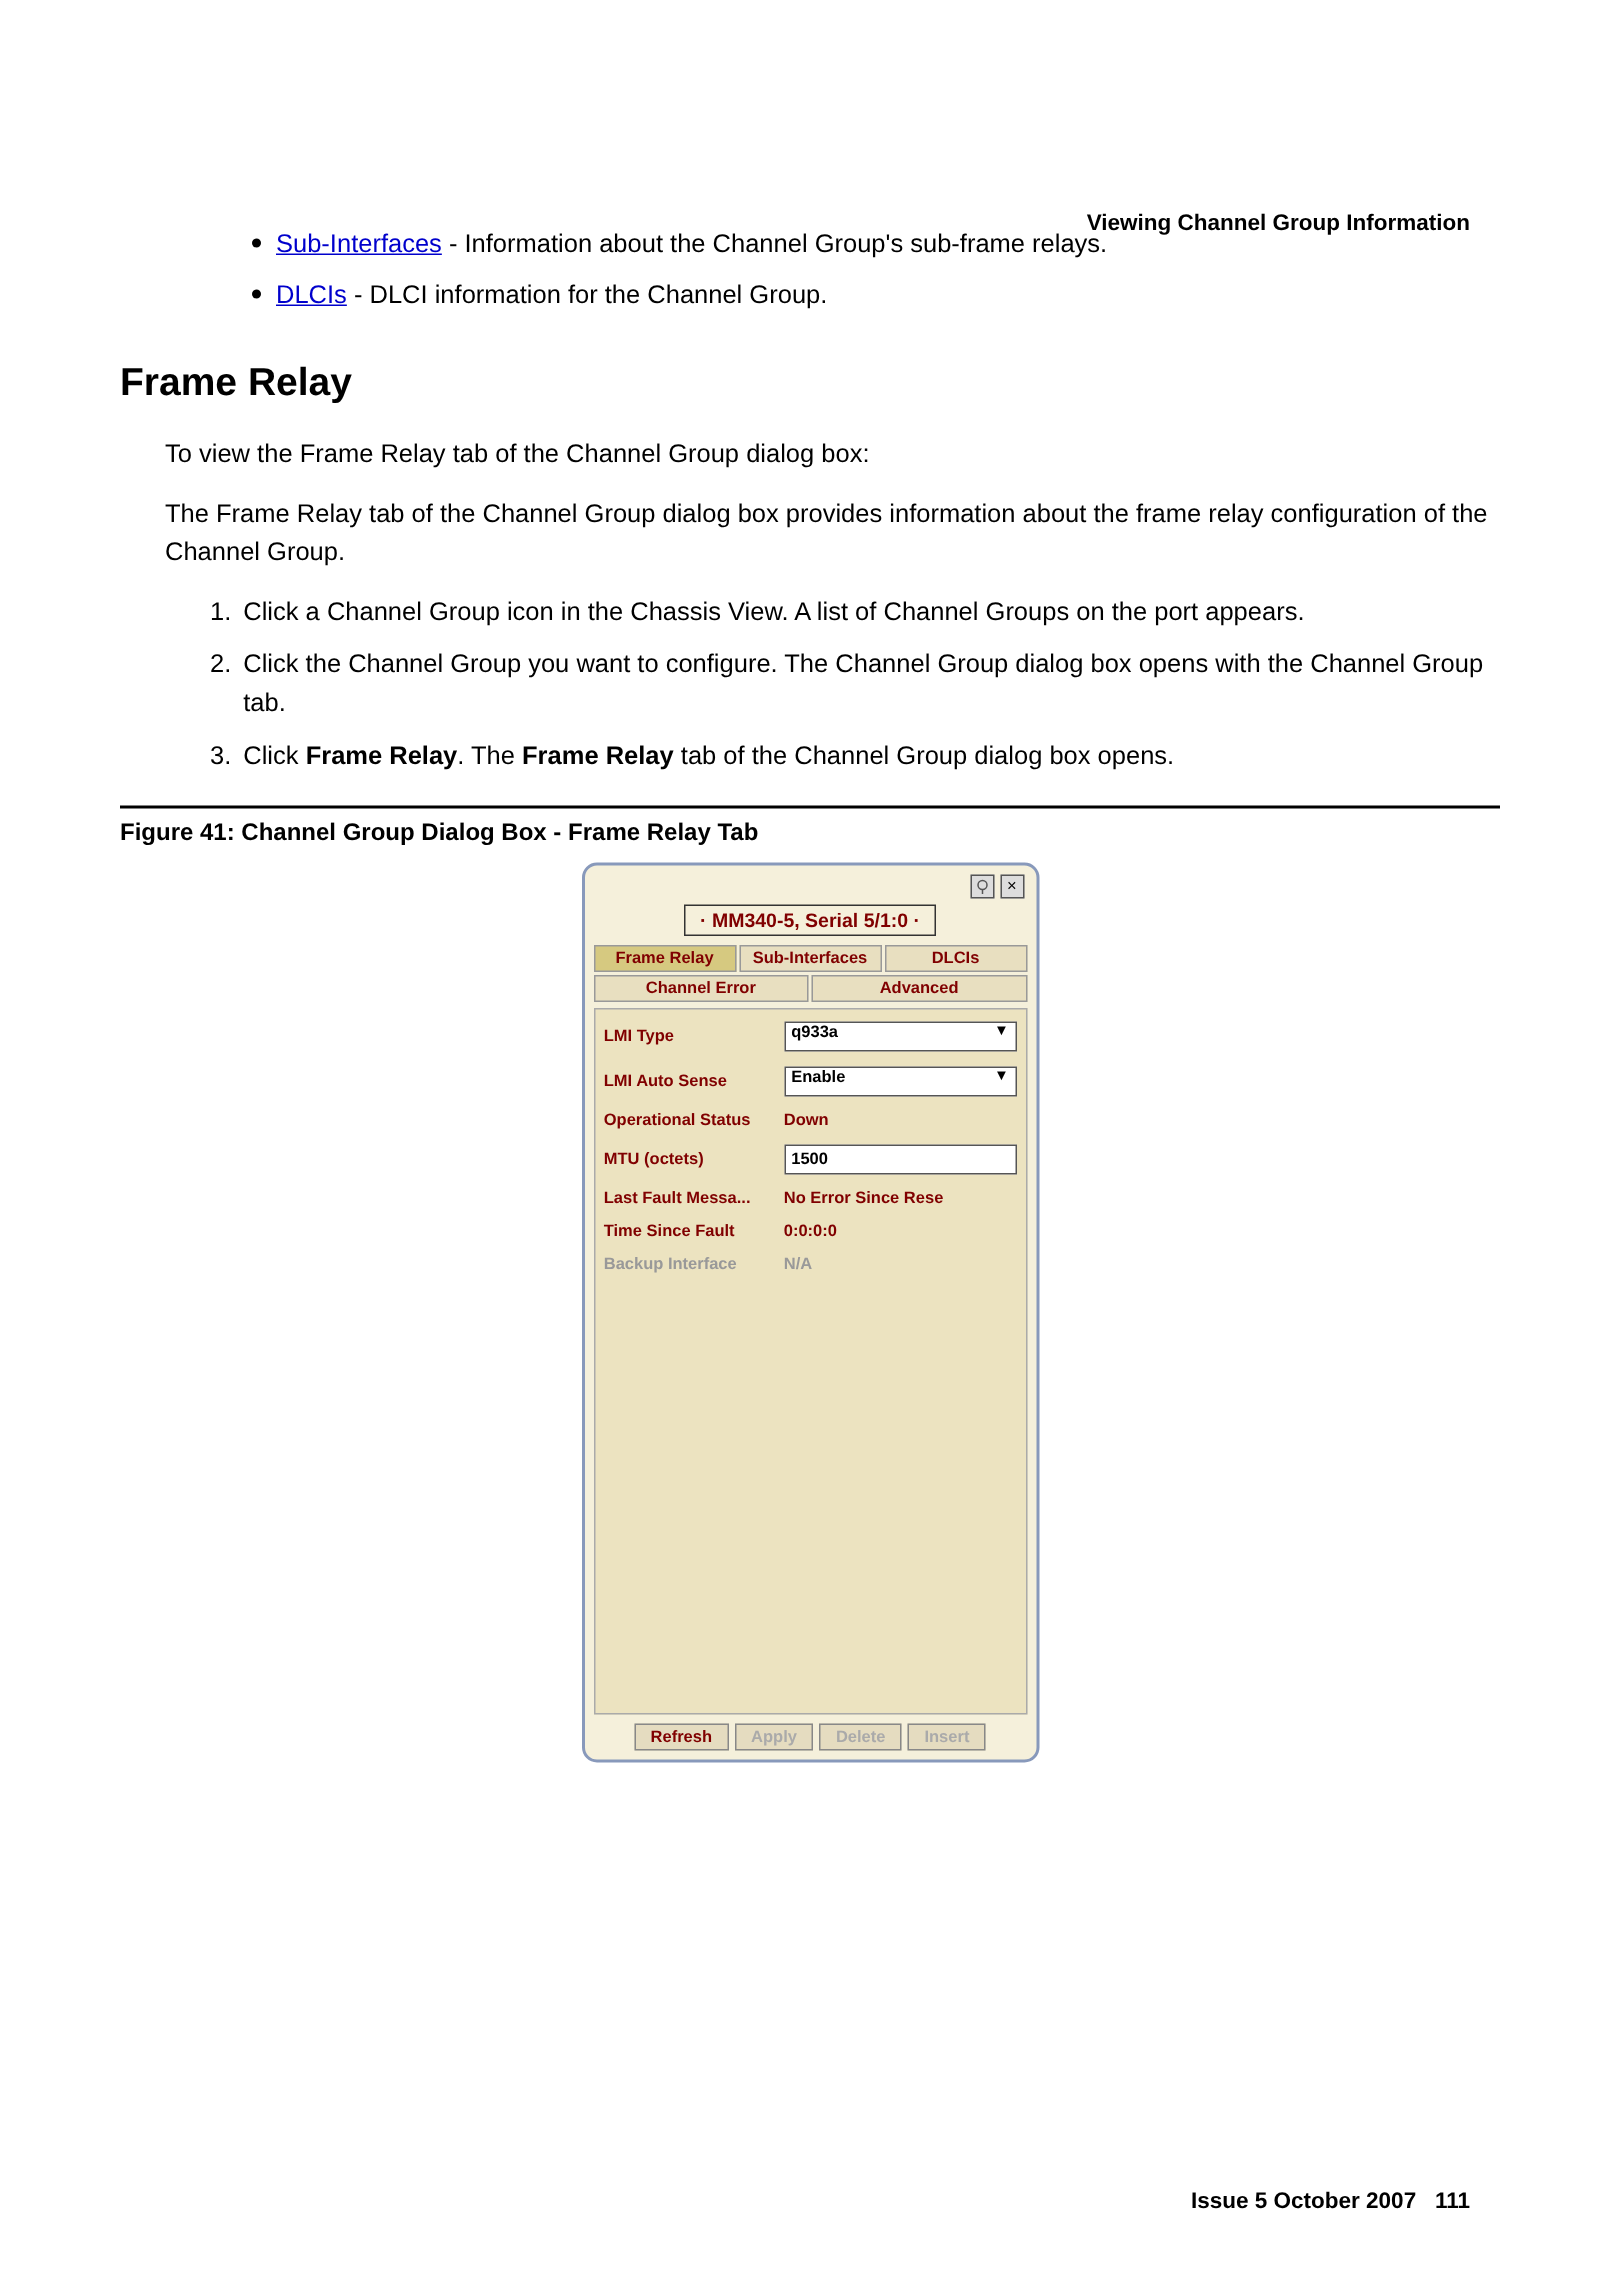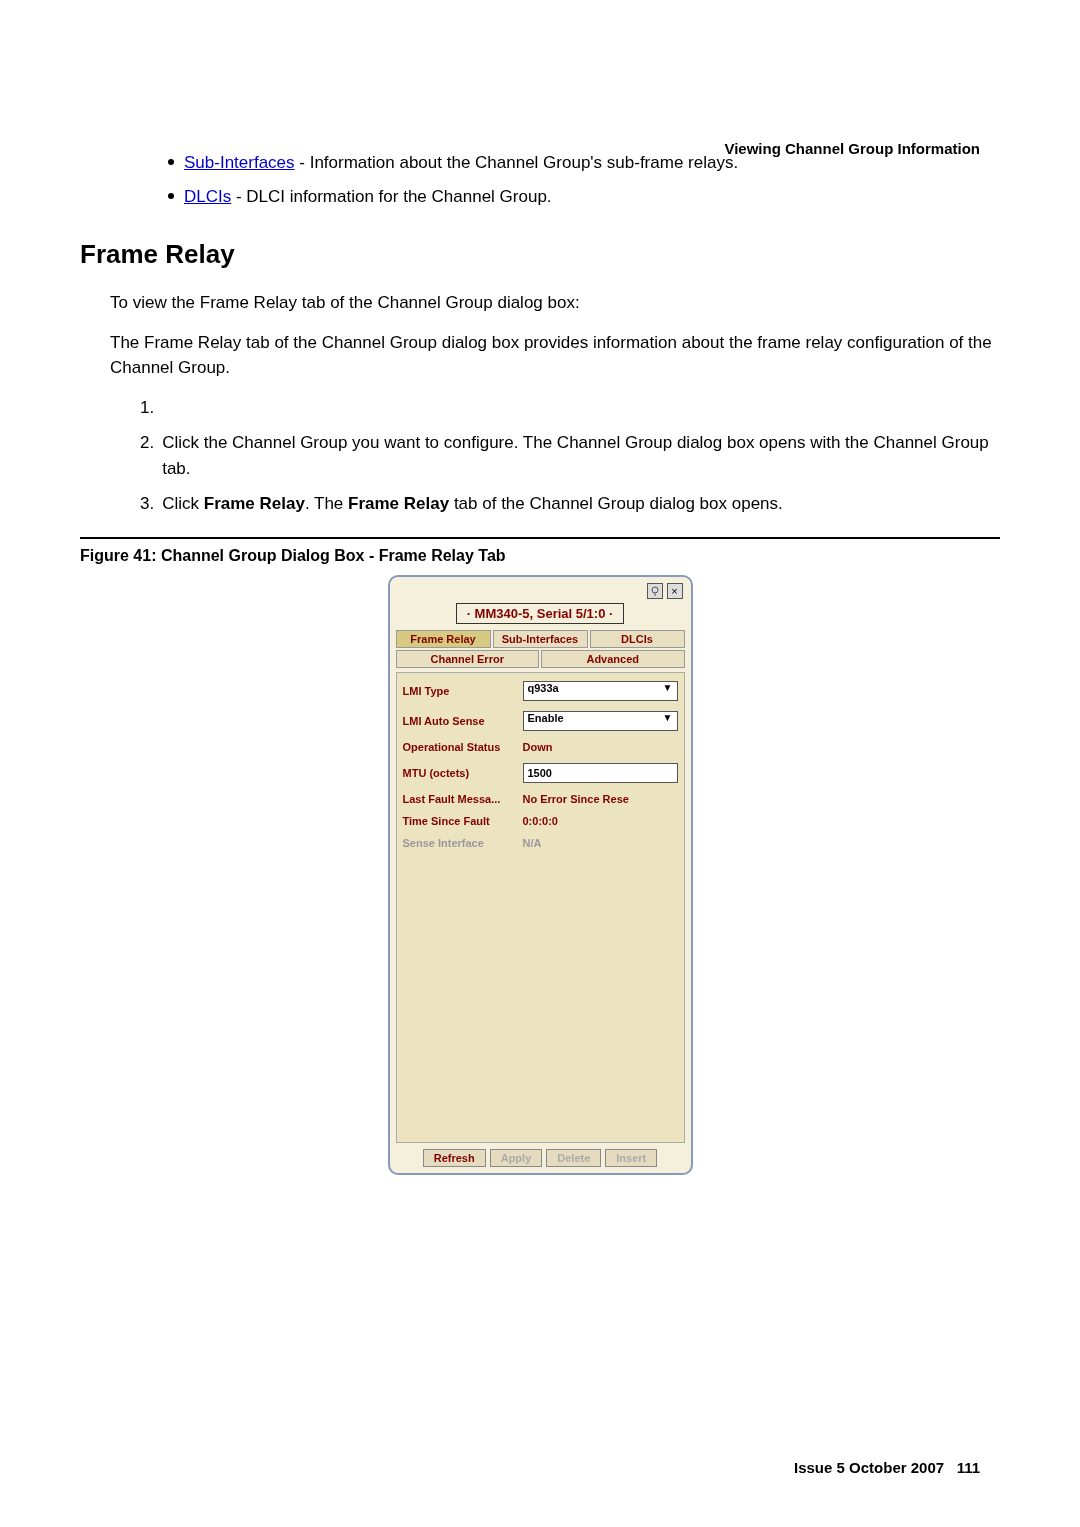--- a/index.html
+++ b/index.html
@@ -254,20 +254,21 @@
   </div>
 
   <h2 class="section-heading">Frame Relay</h2>
 
   <p class="body-text">To view the Frame Relay tab of the Channel Group dialog box:</p>
   <p class="body-text">The Frame Relay tab of the Channel Group dialog box provides information about the frame relay configuration of the Channel Group.</p>
 
   <div class="numbered-list">
     <div class="numbered-item">
       <span class="num">1.</span>
+      <span>Click a Channel Group icon in the Chassis View. A list of Channel Groups on the port appears.</span>
     </div>
     <div class="numbered-item">
       <span class="num">2.</span>
       <span>Click the Channel Group you want to configure. The Channel Group dialog box opens with the Channel Group tab.</span>
     </div>
     <div class="numbered-item">
       <span class="num">3.</span>
       <span>
         <span>Click </span><span class="bold">Frame Relay</span><span>. The </span><span class="bold">Frame Relay</span><span> tab of the Channel Group dialog box opens.</span>
       </span>
@@ -328,21 +329,21 @@
         </div>
         <div class="field-row">
           <div class="field-label">Last Fault Messa...</div>
           <div class="field-value">No Error Since Rese</div>
         </div>
         <div class="field-row">
           <div class="field-label">Time Since Fault</div>
           <div class="field-value">0:0:0:0</div>
         </div>
         <div class="field-row">
-          <div class="field-label disabled">Sense Interface</div>
+          <div class="field-label disabled">Backup Interface</div>
           <div class="field-value disabled">N/A</div>
         </div>
       </div>
 
       <div class="button-row">
         <div class="dlg-btn">Refresh</div>
         <div class="dlg-btn disabled">Apply</div>
         <div class="dlg-btn disabled">Delete</div>
         <div class="dlg-btn disabled">Insert</div>
       </div>

